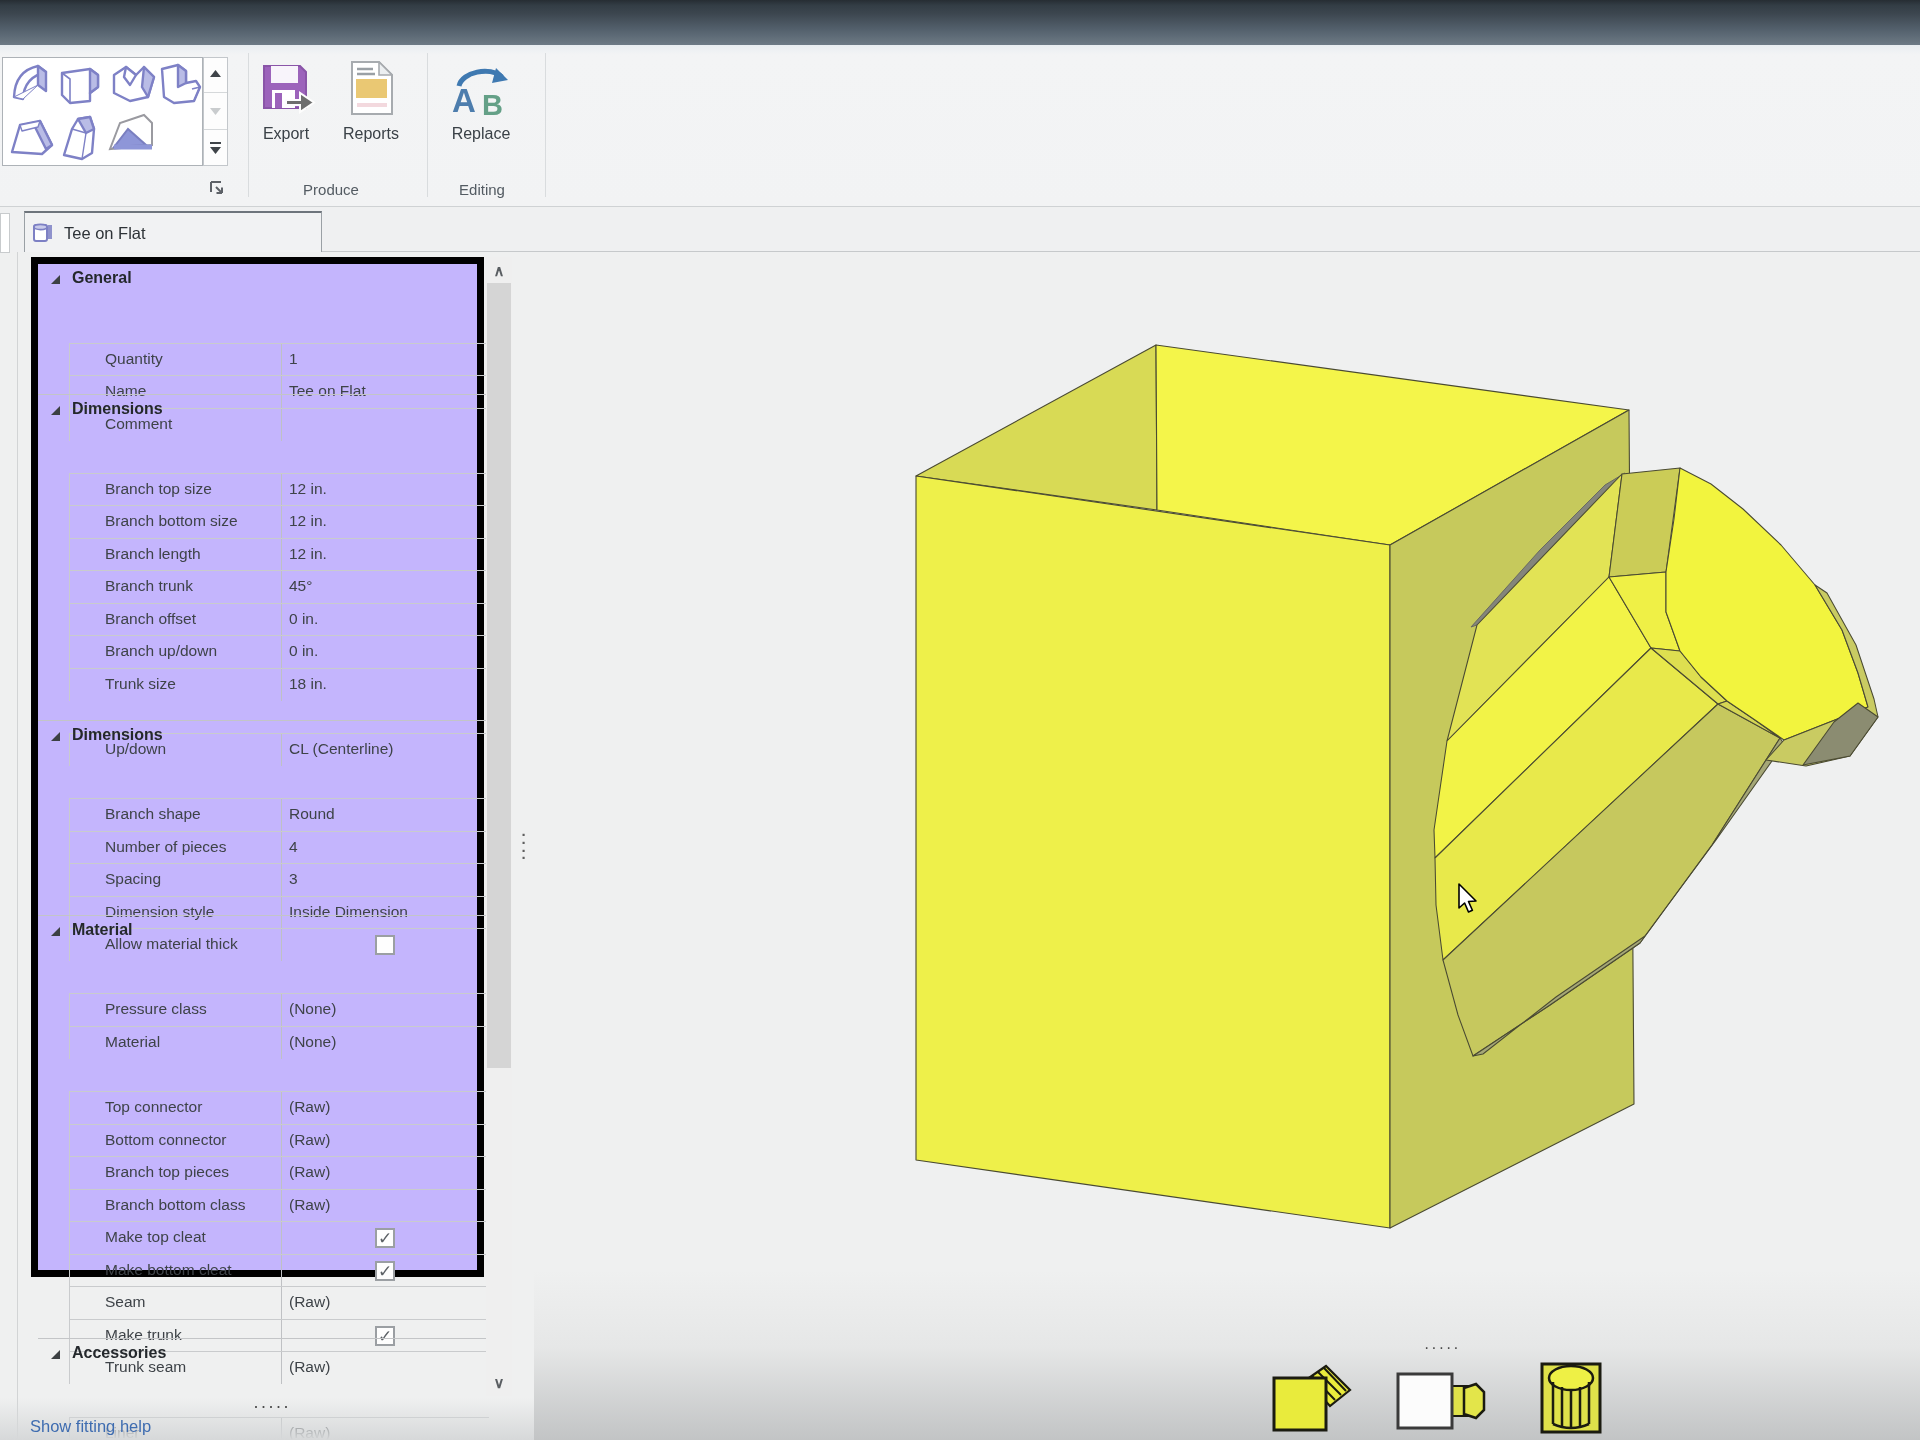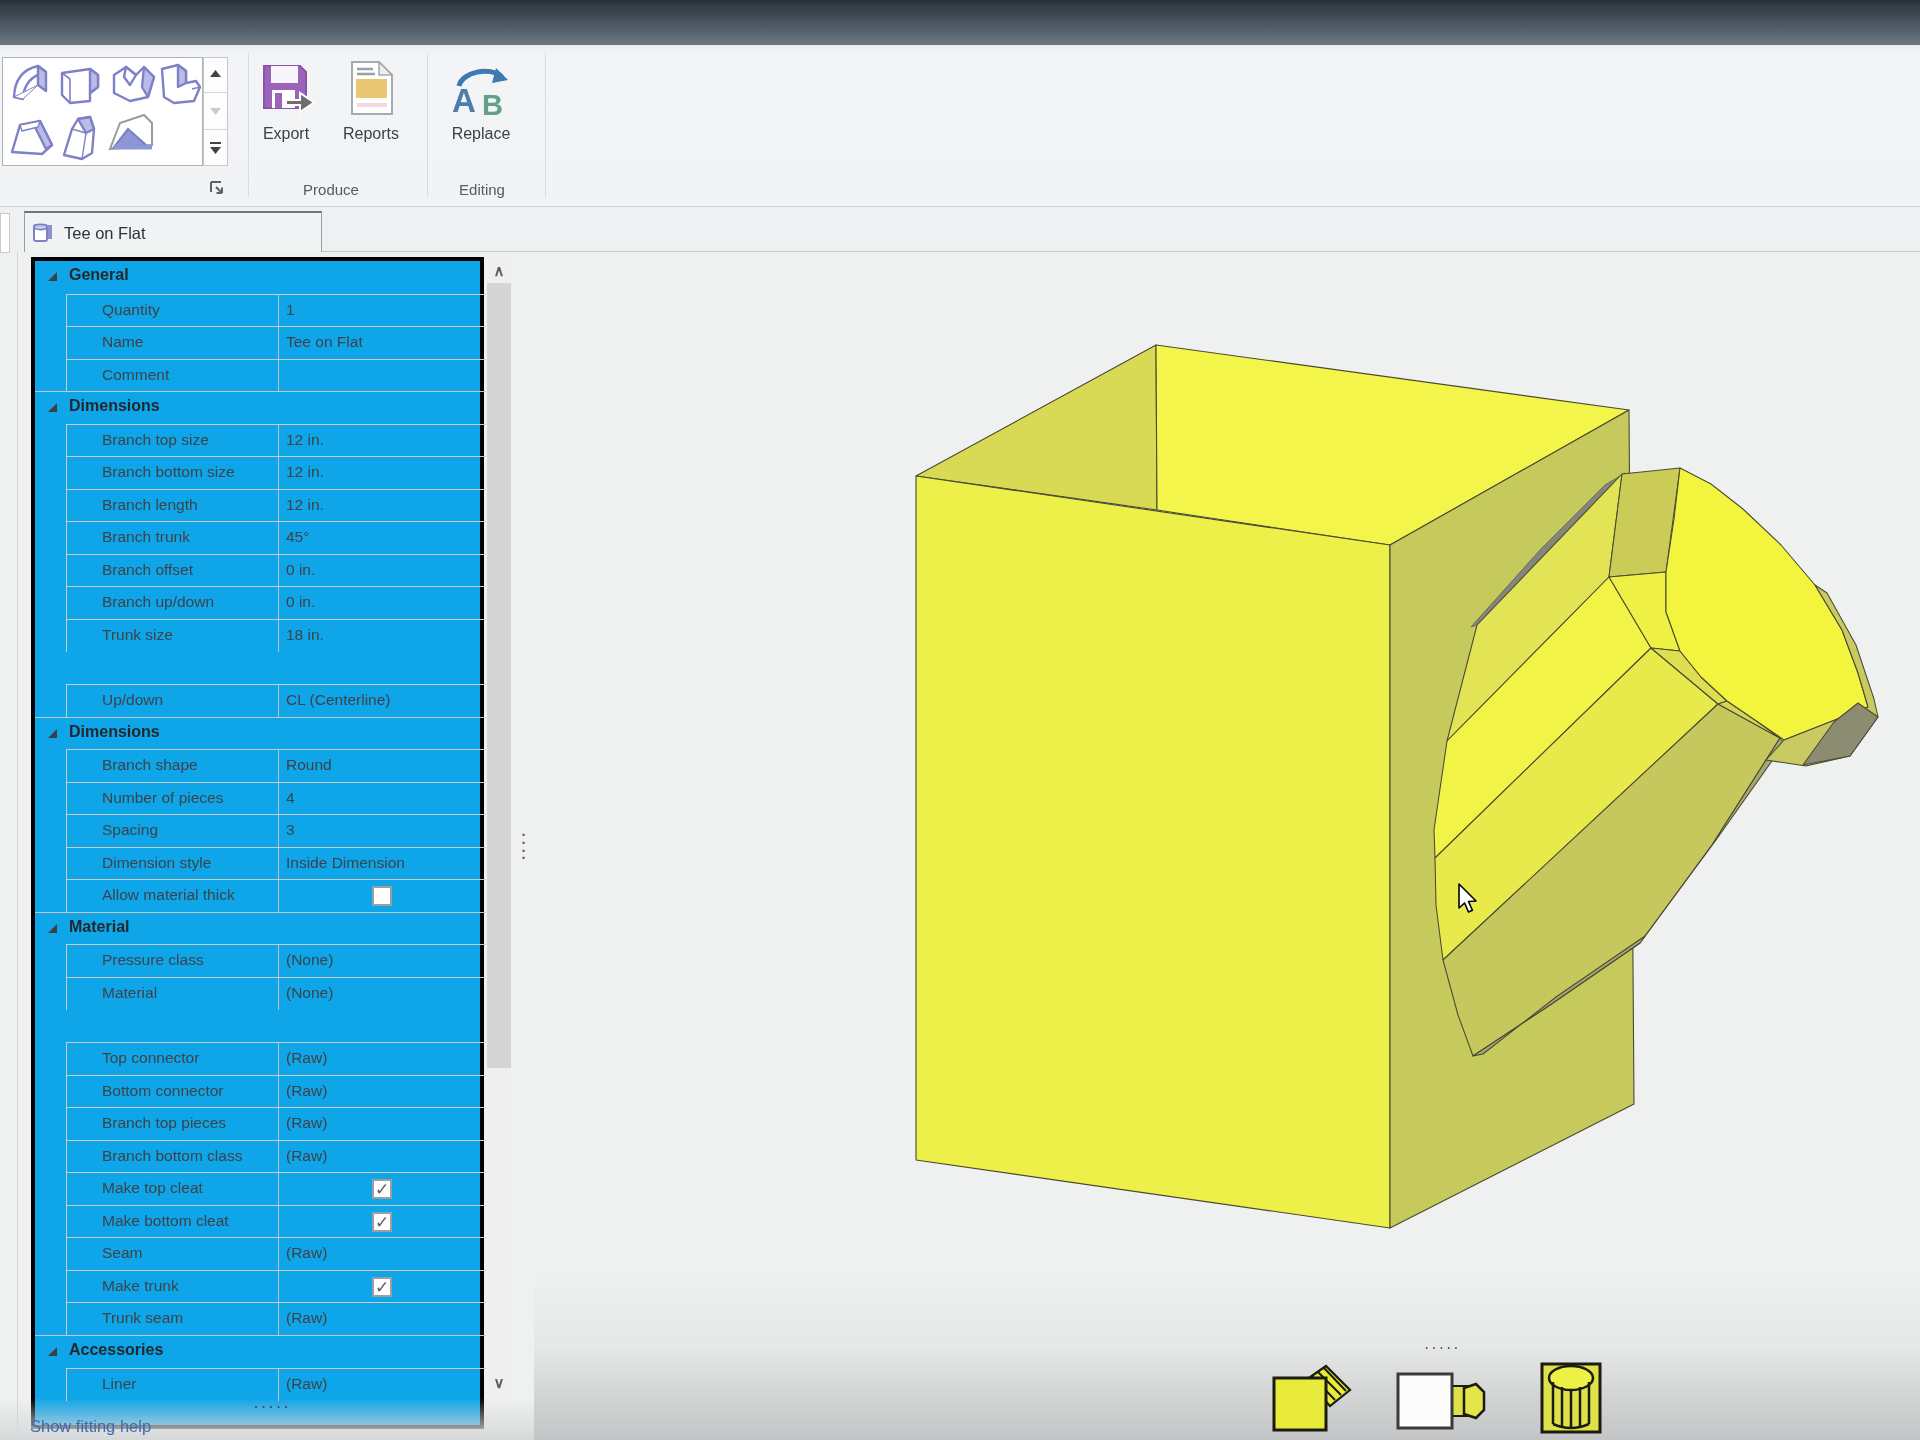--- a/index.html
+++ b/index.html
@@ -17,27 +17,27 @@
  color:#4a4f54;text-align:center;}
 .grouplabel{position:absolute;top:181px;height:18px;font-size:15px;color:#535b62;text-align:center;}
 .ribsep{position:absolute;top:53px;width:1px;height:144px;background:#d9dcde;}
 .ribbtn-label{position:absolute;top:125px;font-size:16px;color:#3a4147;text-align:center;}
 #tabstrip{left:0;top:208px;width:1920px;height:44px;background:#eff0f1;}
 #tab{left:24px;top:211px;width:298px;height:41px;background:#f1f2f3;
  border:1px solid #9aa0a5;border-bottom:none;border-top:2px solid #6e757c;}
 #tabline{left:322px;top:251px;width:1598px;height:1px;background:#c6c9cb;}
 #panelleftline{left:17px;top:252px;width:1px;height:1188px;background:#d2d4d5;}
 #minibox{left:0;top:213px;width:10px;height:40px;background:#fff;border:1px solid #c8cbcd;}
-#grid{left:31px;top:257px;width:453px;height:1172px;background:#0ea5e9;border:4px solid #000000;}
+#grid{left:31px;top:257px;width:453px;height:1020px;background:#c4b5fd;border:7px solid #000000;}
 .hrow{position:absolute;left:0;width:451px;height:33px;border-top:1px solid #c3c5c7;}
 .hrow:first-child{border-top:none;}
 .hdr-tri{position:absolute;left:13px;top:11px;width:0;height:0;
  border-left:9px solid transparent;border-bottom:9px solid #3c4043;}
 .hdr-txt{position:absolute;left:34px;top:5px;font-size:16px;font-weight:bold;color:#24282c;}
-.drow{position:absolute;left:31px;width:420px;height:33px;border-top:1px solid #c9cbcd;border-left:1px solid #c9cbcd;}
+.drow{position:absolute;left:31px;width:420px;height:33px;border-top:1px solid #c9cbcd;border-left:1px solid #c9cbcd;margin-top:46px;}
 .dlab{position:absolute;left:0;top:0;width:212px;height:32px;overflow:hidden;
  font-size:15.5px;color:#3e4348;padding:6px 0 0 35px;white-space:nowrap;border-right:1px solid #bfc1c4;}
 .dval{position:absolute;left:213px;top:0;width:207px;height:32px;overflow:hidden;
  font-size:15.5px;color:#3e4348;padding:6px 0 0 6px;white-space:nowrap;}
 .cbox{position:absolute;left:92px;top:6px;width:20px;height:20px;background:#fefefe;
  border:2px solid #9b9fa3;text-align:center;line-height:17px;font-size:17px;color:#5c6166;}
 #sbar{left:486px;top:257px;width:26px;height:1139px;background:#efefef;}
 #sthumb{left:487px;top:283px;width:24px;height:785px;background:#d5d5d5;}
 .sarrow{position:absolute;width:26px;text-align:center;color:#5a5e62;font-size:15px;font-weight:bold;z-index:5;}
 #dots5a{left:253px;top:1396px;width:44px;height:12px;color:#4a4a4a;font-size:18px;letter-spacing:1.5px;}

